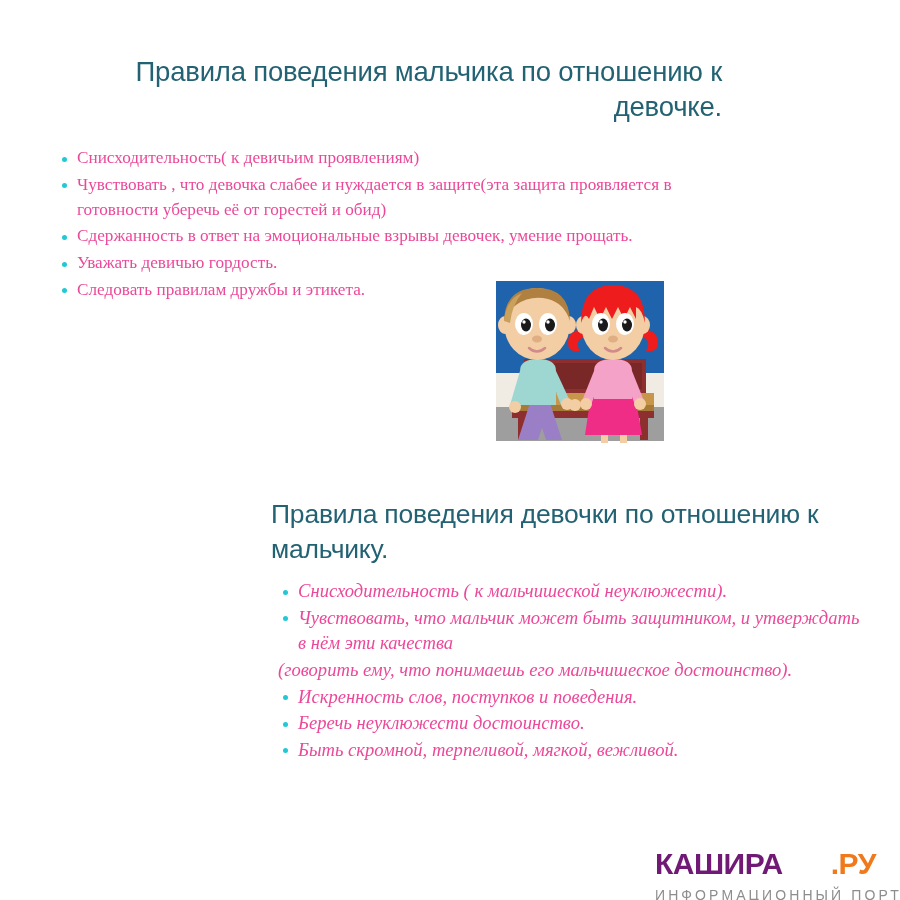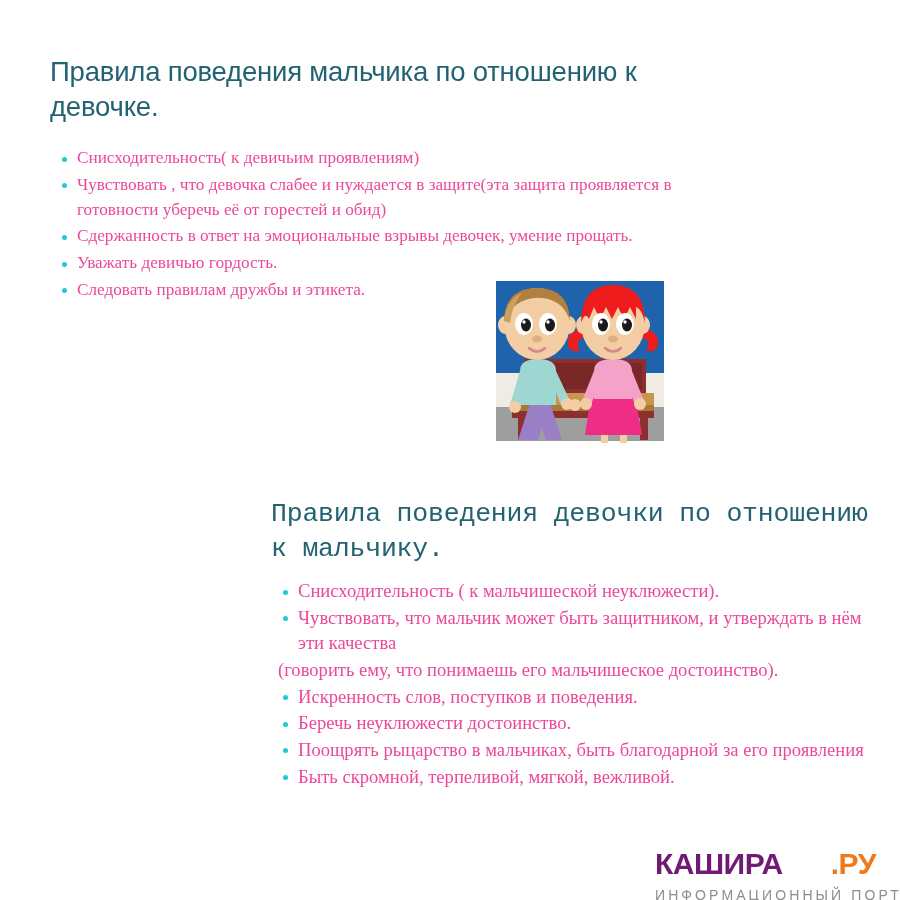--- a/index.html
+++ b/index.html
@@ -28,31 +28,30 @@
     color: #236273;
     font-family: "Liberation Sans", "DejaVu Sans", sans-serif;
     font-weight: 400;
     line-height: 1.28;
     letter-spacing: -0.2px;
   }
   #title-top {
     left: 50px;
     top: 54px;
     width: 672px;
-    text-align: left;
+    text-align: right;
     font-size: 27.5px;
   }
   #title-bottom {
     left: 271px;
     top: 497px;
     width: 600px;
     text-align: left;
     font-size: 26.5px;
     line-height: 1.32;
-    font-family: Liberation Mono, monospace;
   }
 
   
   .bullet-list {
     position: absolute;
     list-style: none;
     margin: 0;
     padding: 0;
     color: #ec4899;
   }
@@ -85,21 +84,21 @@
   }
   #list-boy li { margin-bottom: 2px; }
 
   #list-girl {
     left: 282px;
     top: 578px;
     width: 585px;
     font-size: 18.6px;
     line-height: 1.38;
   }
-  #list-girl li { margin-bottom: 1px; }
+  #list-girl li { margin-bottom: 1px; font-style: italic; }
   #list-girl li.nobullet { padding-left: 0; margin-left: -3px; }
 
   
   #illustration {
     position: absolute;
     left: 490px;
     top: 277px;
     width: 180px;
     height: 173px;
   }
@@ -237,21 +236,20 @@
   </div>
 
   <div class="heading" id="title-bottom">Правила поведения девочки по отношению к мальчику.</div>
 
   <ul class="bullet-list" id="list-girl">
     <li class="bulleted">Снисходительность ( к мальчишеской неуклюжести).</li>
     <li class="bulleted">Чувствовать, что мальчик может быть защитником, и утверждать в нём эти качества</li>
     <li class="nobullet">(говорить ему, что понимаешь его мальчишеское достоинство).</li>
     <li class="bulleted">Искренность слов, поступков и поведения.</li>
     <li class="bulleted">Беречь неуклюжести достоинство.</li>
-    <li class="bulleted">Поощрять рыцарство в мальчиках, быть благодарной за его проявления</li>
     <li class="bulleted">Быть скромной, терпеливой, мягкой, вежливой.</li>
   </ul>
 
   <div id="watermark">
     <div class="wm-main"><span class="wm-dark">КАШИРА</span><span class="wm-orange">.РУ</span></div>
     <div class="wm-sub">ИНФОРМАЦИОННЫЙ ПОРТАЛ</div>
   </div>
 
 </div>
 

